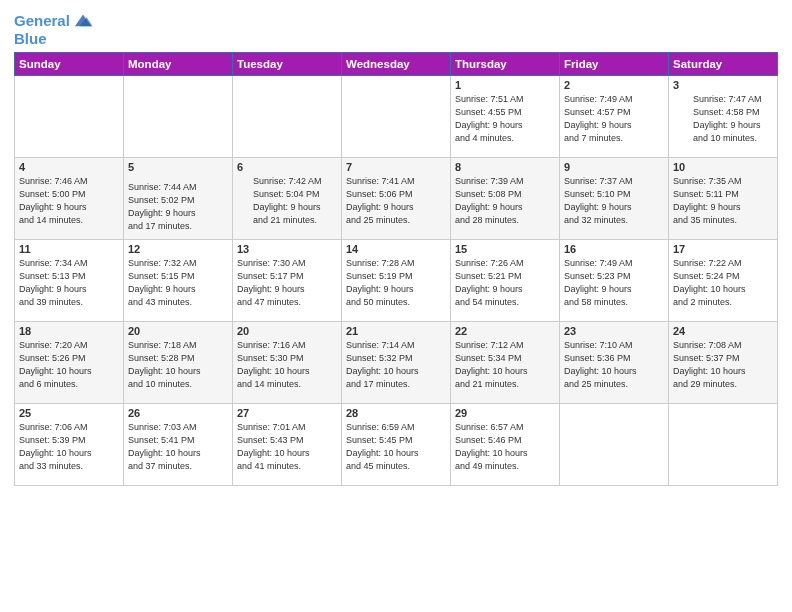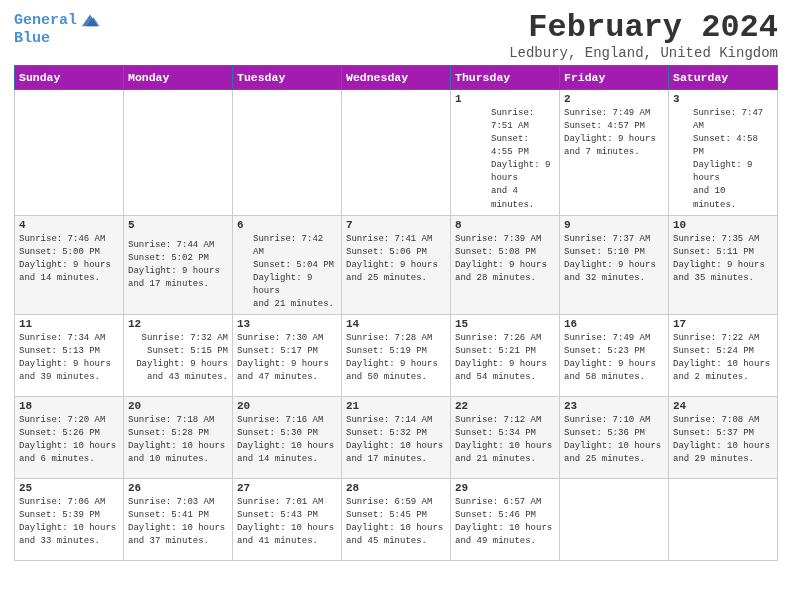--- a/index.html
+++ b/index.html
@@ -6,21 +6,20 @@
     body {
       font-family: Arial, sans-serif;
       background: #fff;
       width: 792px;
       height: 612px;
       overflow: hidden;
     }
     .container {
       width: 792px;
       padding: 10px 14px 8px 14px;
-      font-family: Liberation Mono, monospace;
     }
     .header-row {
       display: flex;
       justify-content: space-between;
       align-items: flex-start;
       margin-bottom: 4px;
     }
     .logo {
       display: flex;
       align-items: center;
@@ -109,24 +108,20 @@
           <svg class="logo-icon" viewBox="0 0 30 30" xmlns="http://www.w3.org/2000/svg">
             <polygon points="4,22 15,6 26,22" fill="#4a7fc1"></polygon>
             <polygon points="10,22 20,10 28,22" fill="#2a5fa0" opacity="0.7"></polygon>
           </svg>
         </div>
         <div style="display:flex;align-items:center;margin-top:-2px;">
           <span class="logo-text" style="color:#4a90d9;font-size:15px;font-weight:bold;">Blue</span>
         </div>
       </div>
     </div>
-    <div class="title-block">
-      <div class="month-title">February 2024</div>
-      <div class="location">Ledbury, England, United Kingdom</div>
-    </div>
   </div>
 
   <table class="calendar-table">
     <thead>
       <tr>
       <th>Sunday</th>
           <th>Monday</th>
           <th>Tuesday</th>
           <th>Wednesday</th>
           <th>Thursday</th>
@@ -135,21 +130,21 @@
         </tr>
     </thead>
     <tbody id="calendar-body">
     <tr>
           <td class="empty-cell"></td>
           <td class="empty-cell"></td>
           <td class="empty-cell"></td>
           <td class="empty-cell"></td>
           <td>
             <span class="day-number">1</span>
-            <div class="day-info" style="white-space: pre-line; margin-left: 36px;">Sunrise: 7:51 AM
+            <div class="day-info" style="white-space: pre-line;">Sunrise: 7:51 AM
 Sunset: 4:55 PM
 Daylight: 9 hours
 and 4 minutes.</div>
           </td>
           <td>
             <span class="day-number">2</span>
             <div class="day-info" style="white-space: pre-line;">Sunrise: 7:49 AM
 Sunset: 4:57 PM
 Daylight: 9 hours
 and 7 minutes.</div>
@@ -216,21 +211,21 @@
         <tr>
           <td>
             <span class="day-number">11</span>
             <div class="day-info" style="white-space: pre-line;">Sunrise: 7:34 AM
 Sunset: 5:13 PM
 Daylight: 9 hours
 and 39 minutes.</div>
           </td>
           <td>
             <span class="day-number">12</span>
-            <div class="day-info" style="white-space: pre-line; text-align: right;">Sunrise: 7:32 AM
+            <div class="day-info" style="white-space: pre-line;">Sunrise: 7:32 AM
 Sunset: 5:15 PM
 Daylight: 9 hours
 and 43 minutes.</div>
           </td>
           <td>
             <span class="day-number">13</span>
             <div class="day-info" style="white-space: pre-line;">Sunrise: 7:30 AM
 Sunset: 5:17 PM
 Daylight: 9 hours
 and 47 minutes.</div>

